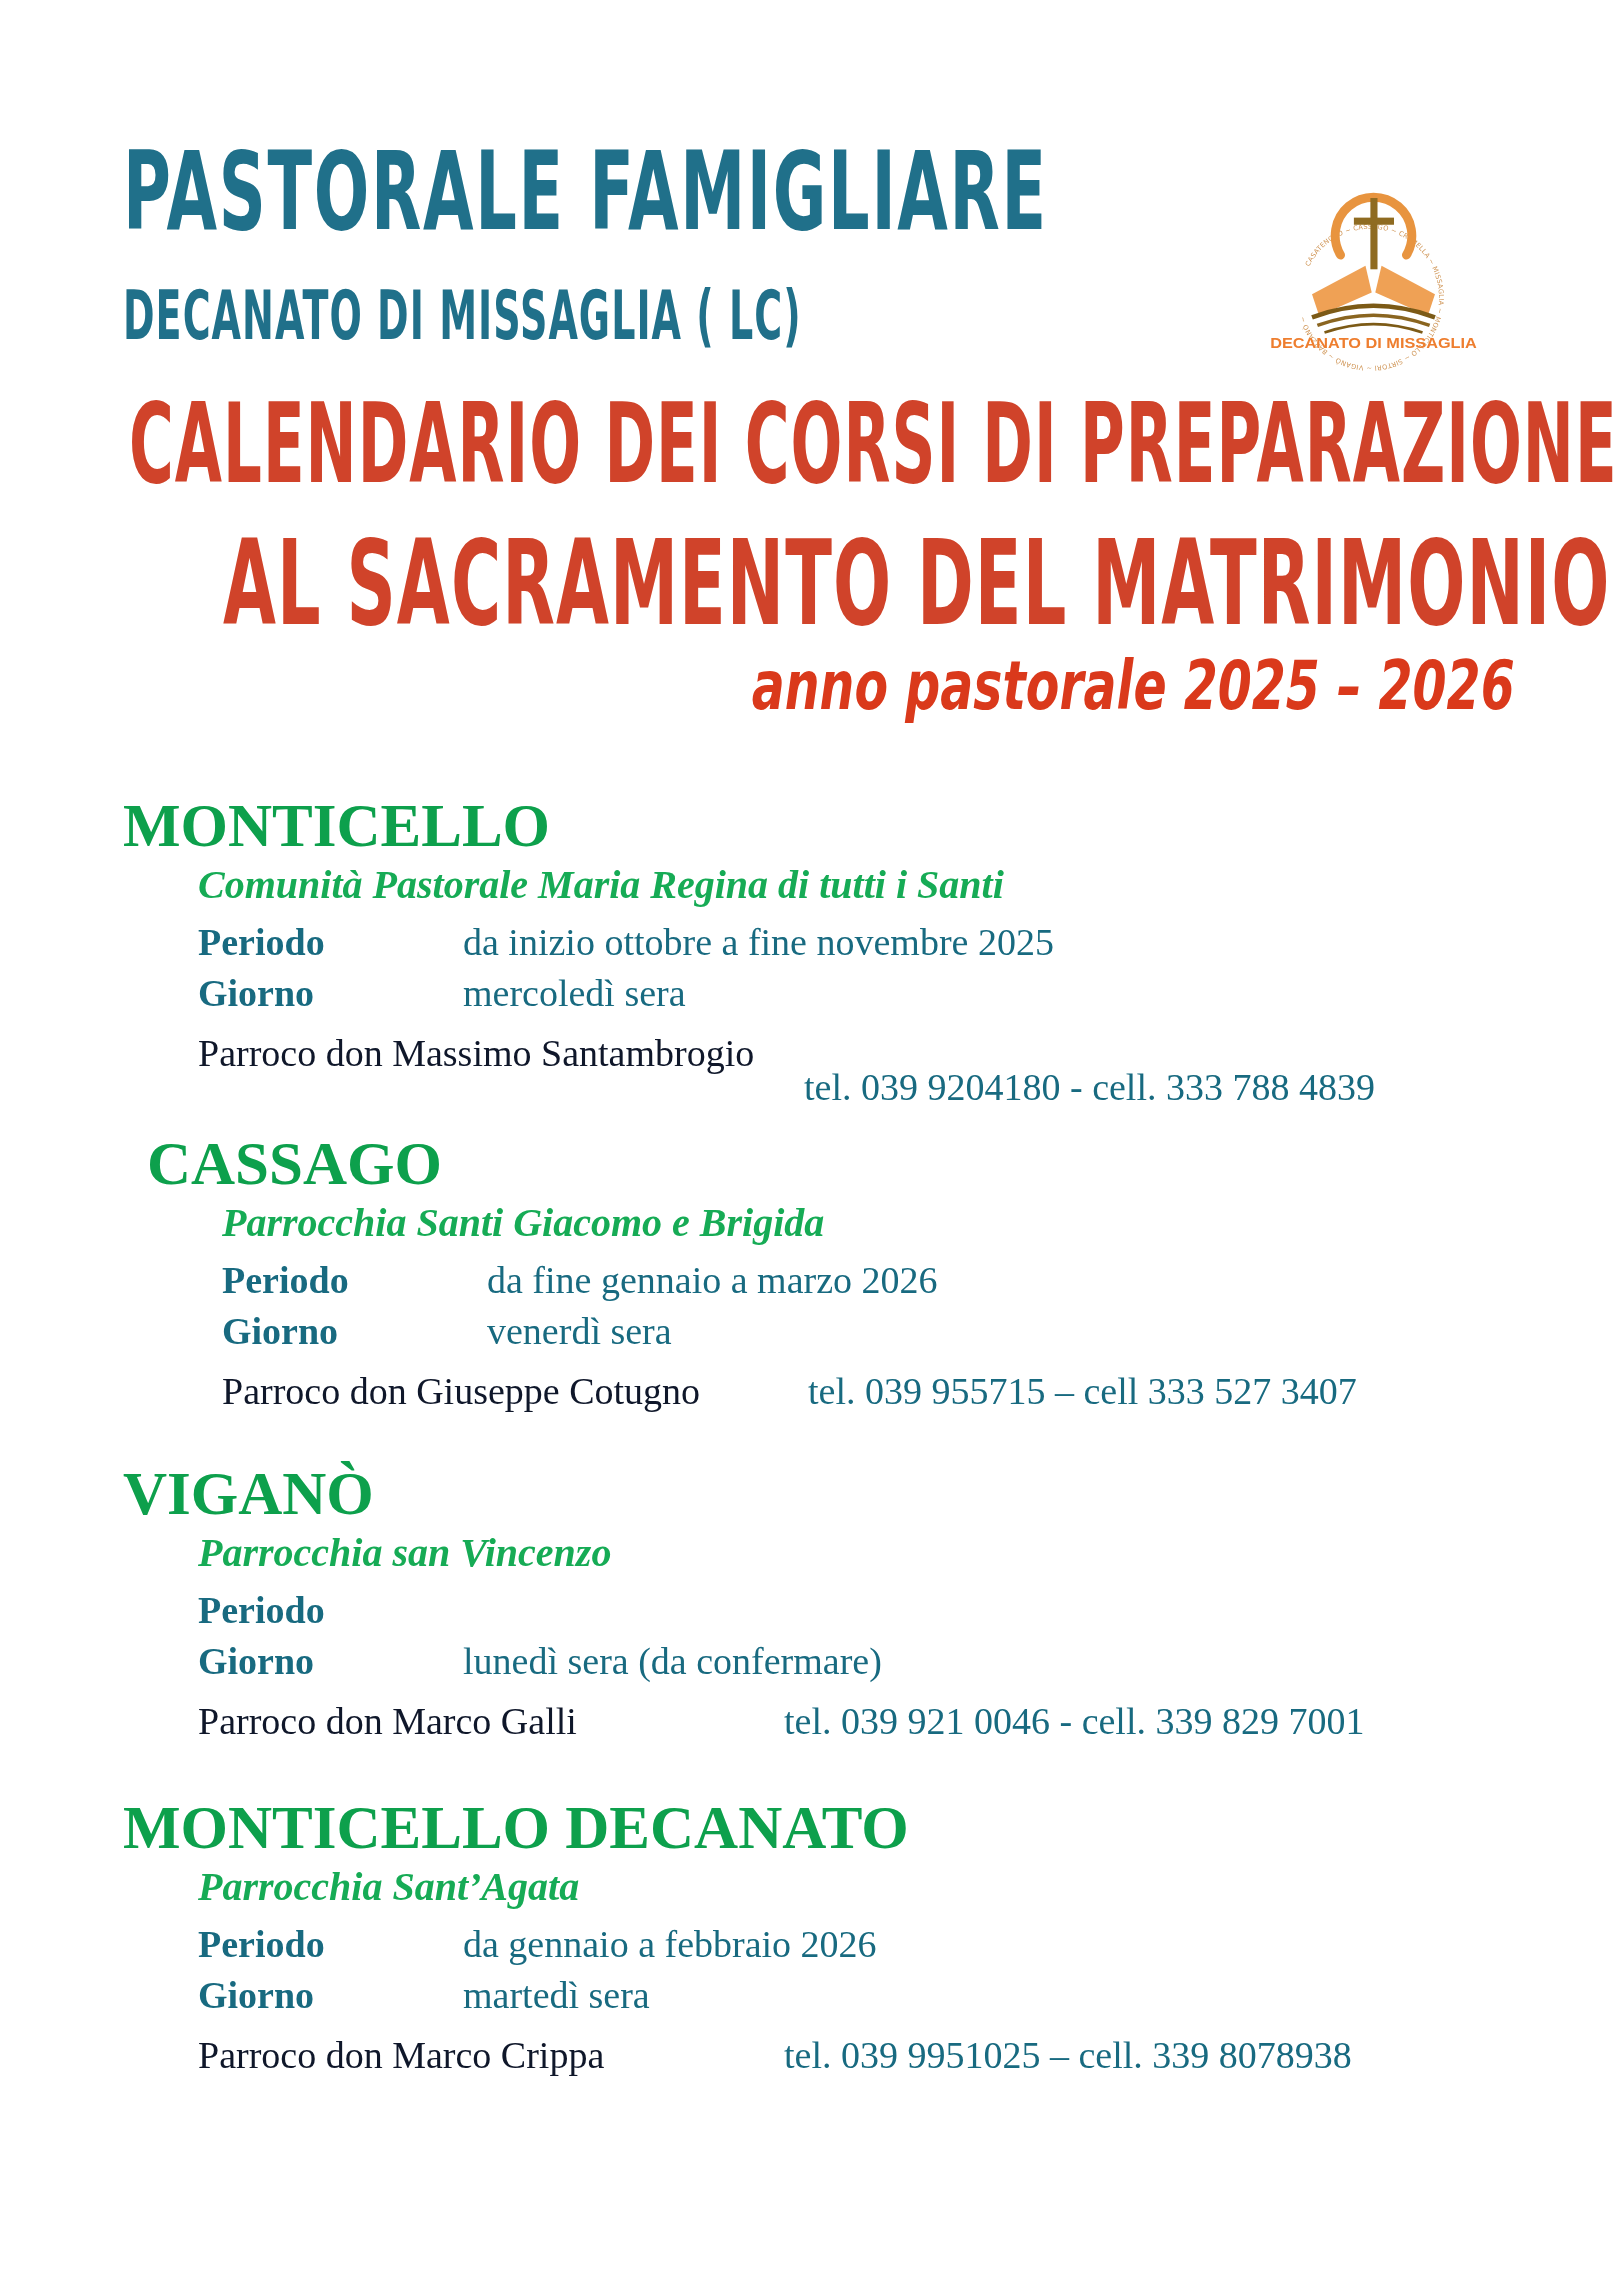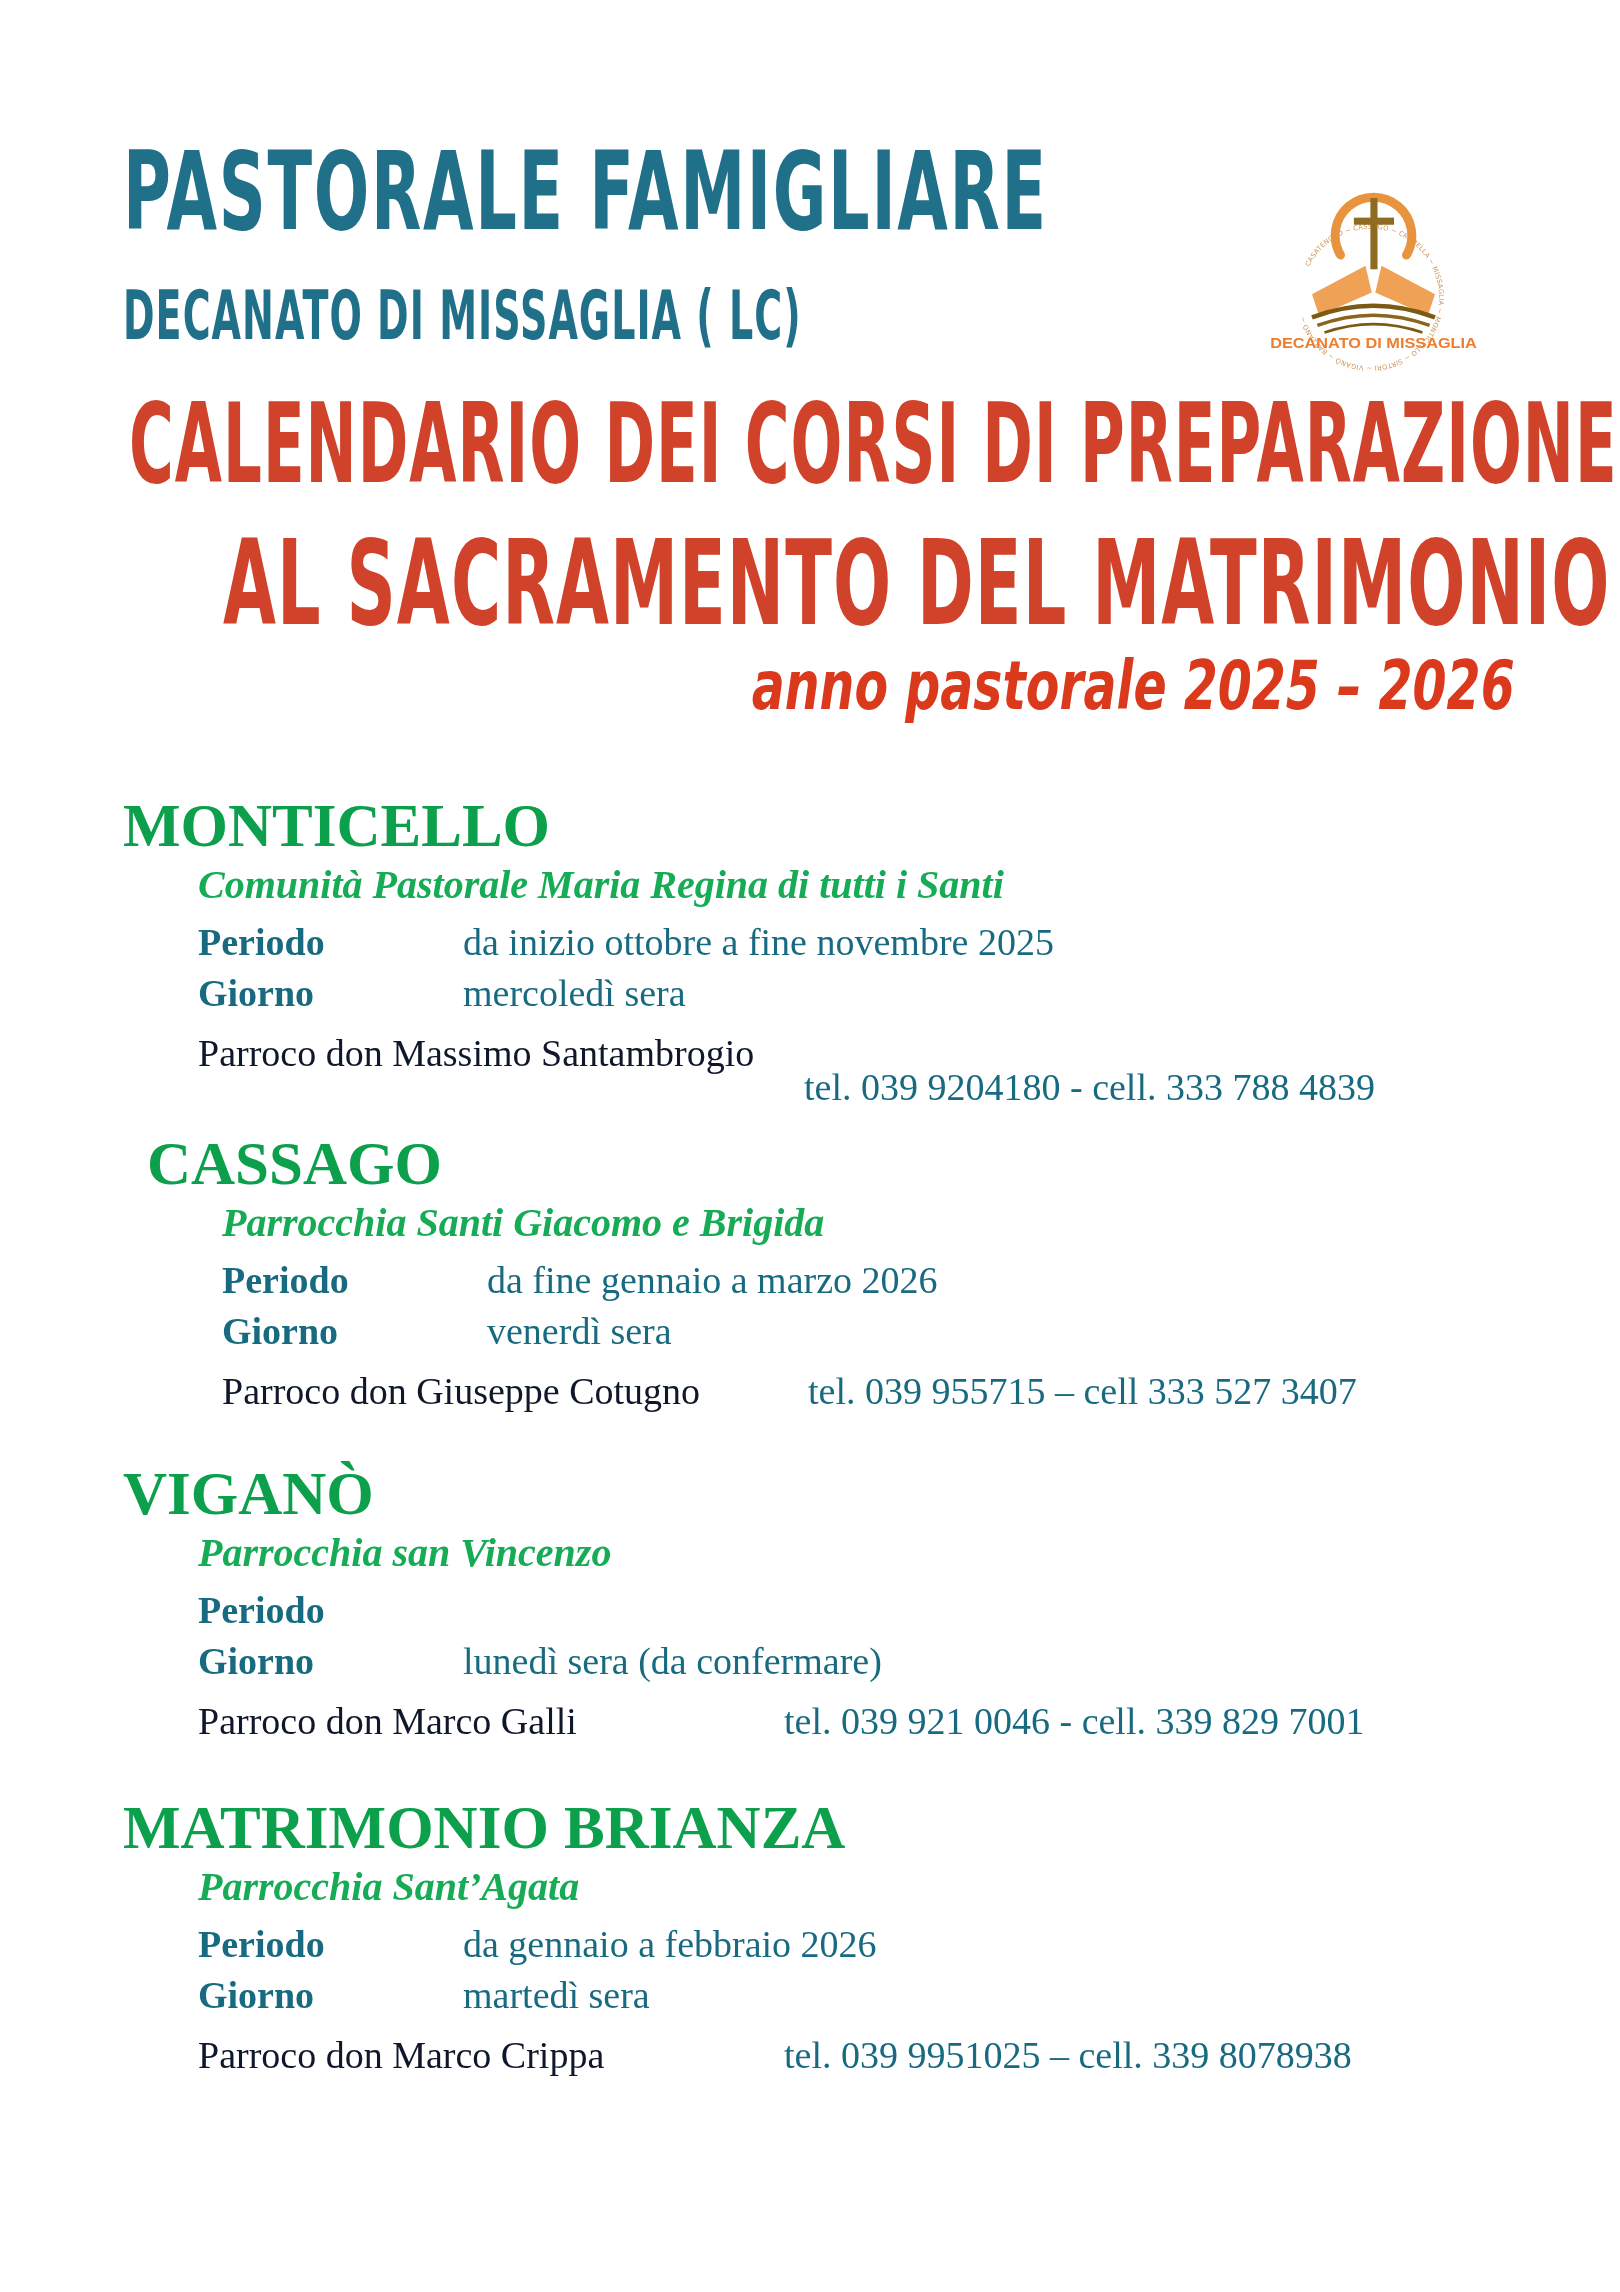--- a/index.html
+++ b/index.html
@@ -155,21 +155,21 @@
       <span class="lbl">Giorno</span>
       <span class="val">lunedì sera (da confermare)</span>
     </div>
     <div class="pastor">
       <span class="pname">Parroco don Marco Galli</span>
       <span class="pcontact">tel. 039 921 0046 -  cell. 339 829 7001</span>
     </div>
   </section>
 
   <section class="loc s4">
-    <h3 class="loc-name">MATRIMONIO BRIANZA</h3>
+    <h3 class="loc-name">MONTICELLO DECANATO</h3>
     <div class="loc-parish">Parrocchia Sant’Agata</div>
     <div class="row r1">
       <span class="lbl">Periodo</span>
       <span class="val">da gennaio a febbraio 2026</span>
     </div>
     <div class="row r2">
       <span class="lbl">Giorno</span>
       <span class="val">martedì sera</span>
     </div>
     <div class="pastor">

